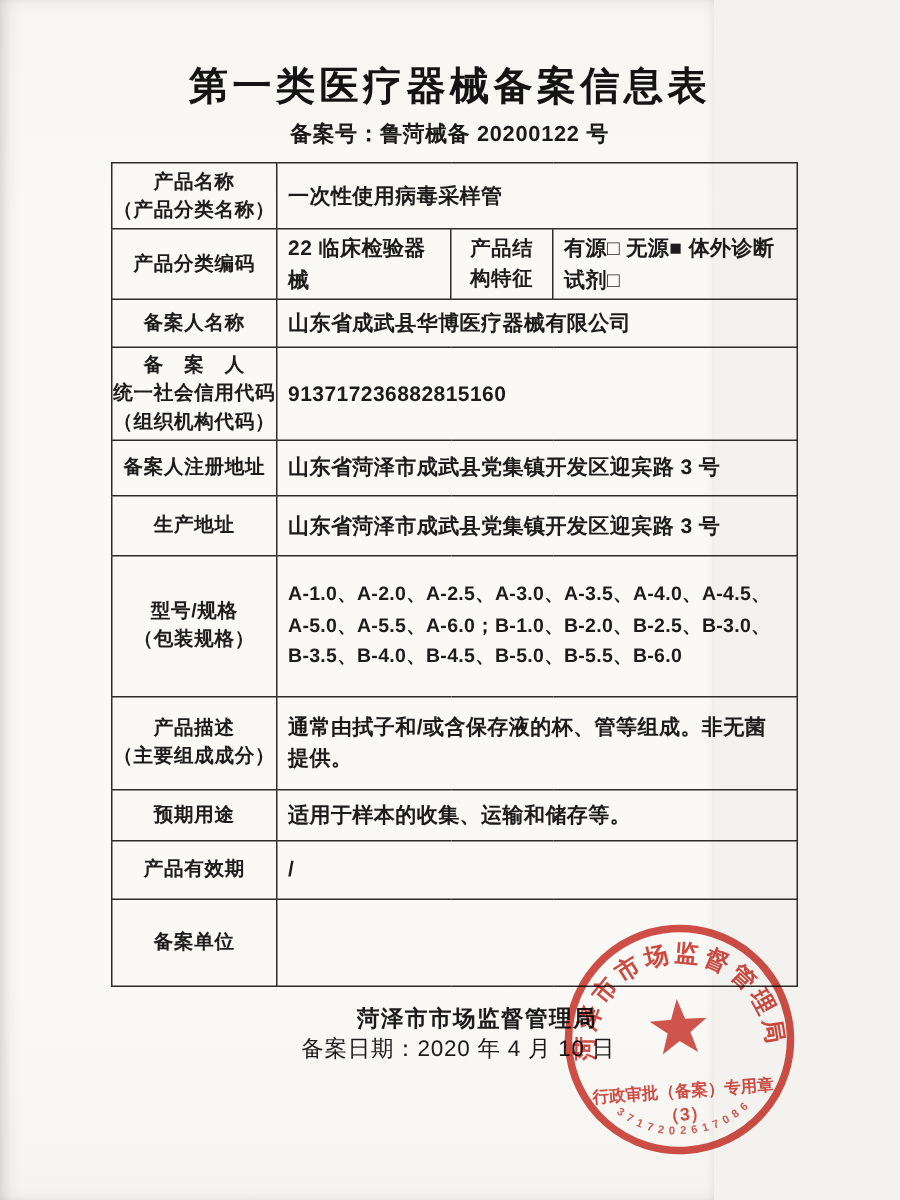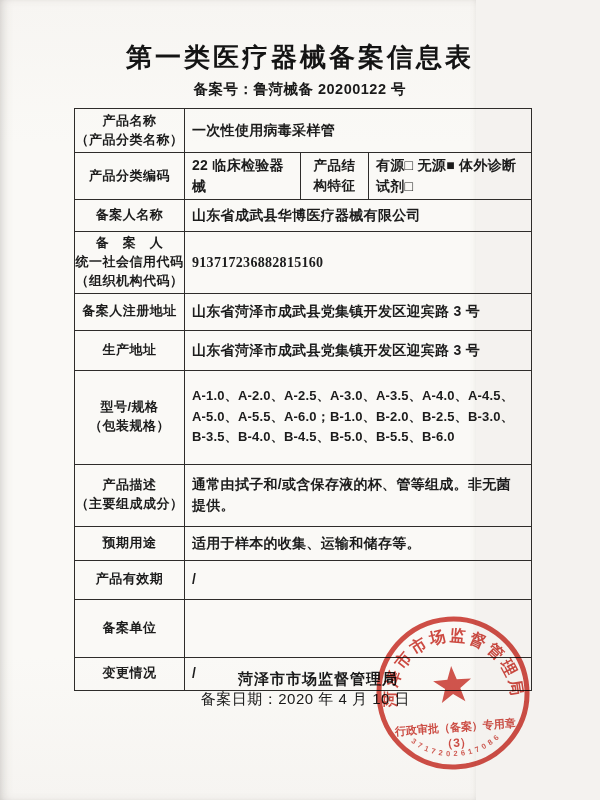--- a/index.html
+++ b/index.html
@@ -46,21 +46,21 @@
     letter-spacing:.5px;
   }
   td.val{
     font-size:14px;
     padding:2px 6px 2px 7px;
     line-height:1.5;
     letter-spacing:.3px;
     white-space:pre-line;
   }
   tr.r1{height:44px;}  tr.r2{height:46px;}  tr.r3{height:32px;}
-  tr.r4{height:56px;font-family:Liberation Serif, serif;}  tr.r5{height:37px;}  tr.r6{height:40px;}
+  tr.r4{height:56px;}  tr.r5{height:37px;}  tr.r6{height:40px;}
   tr.r7{height:94px;}  tr.r8{height:62px;}  tr.r9{height:34px;}
   tr.r10{height:39px;} tr.r11{height:48px;} tr.r12{height:58px;}
   tr.r13{height:33px;}
   td.model-val{font-size:13px;line-height:1.6;letter-spacing:.2px;}
   td.struct-lbl{font-size:13.5px;}
   .agency-line{
     position:absolute;top:670px;right:78px;
     font-size:15px;font-weight:bold;letter-spacing:1px;color:#1a1a1a;
     z-index:4;
   }
@@ -141,24 +141,20 @@
         <td class="val" colspan="3">适用于样本的收集、运输和储存等。</td>
       </tr>
       <tr class="r10">
         <td class="lbl">产品有效期</td>
         <td class="val" colspan="3">/</td>
       </tr>
       <tr class="r12">
         <td class="lbl">备案单位</td>
         <td class="val" colspan="3"></td>
       </tr>
-      <tr class="r13">
-        <td class="lbl">变更情况</td>
-        <td class="val" colspan="3">/</td>
-      </tr>
     </tbody>
   </table>
 
   <div class="agency-line">菏泽市市场监督管理局</div>
   <div class="date-line">备案日期：2020 年 4 月 10 日</div>
 
   <svg class="stamp" viewBox="0 0 162 162" xmlns="http://www.w3.org/2000/svg">
     <defs>
       <path id="arcTop" d="M 25,102 A 58 58 0 1 1 137,102" fill="none"></path>
       <path id="arcBottom" d="M 20,104 A 63 63 0 0 0 81,144 A 63 63 0 0 0 142,104" fill="none"></path>

